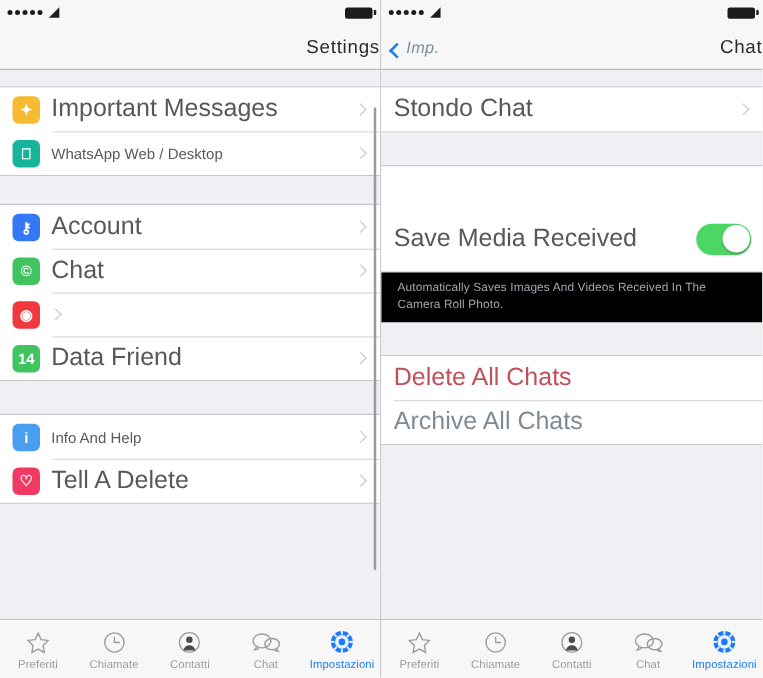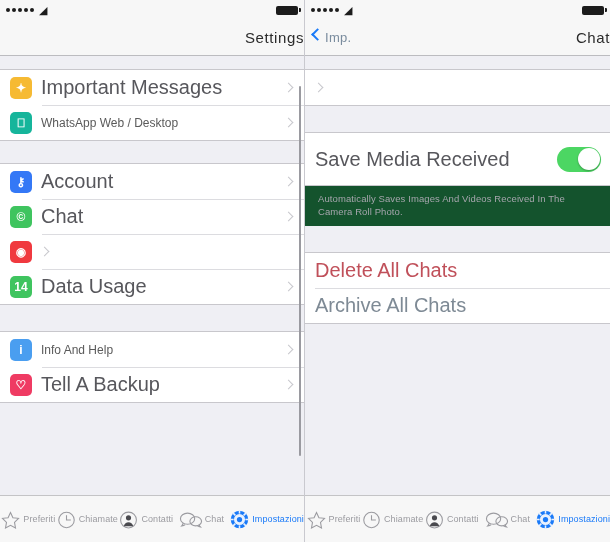--- a/index.html
+++ b/index.html
@@ -48,23 +48,23 @@
     background: #f7f7f7;
     border-bottom: 1px solid #bcbcc0;
     display: flex; align-items: center;
     position: relative;
   }
   .nav-title {
     position: absolute; left: 0; right: 0; text-align: right;
     font-size: 15px; color: #2b2b2b; letter-spacing: .6px; padding-left: 39px;
   }
   .nav-back {
-    display: flex; align-items: flex-start; gap: 3px;
+    display: flex; align-items: flex-end; gap: 3px;
     padding-left: 8px; position: relative; z-index: 2;
-    color: #1a7af8; cursor: pointer;
+    color: #1a7af8; cursor: pointer; font-style: italic;
   }
   .chev-left {
     width: 9px; height: 9px;
     border-left: 2.4px solid #1a7af8;
     border-bottom: 2.4px solid #1a7af8;
     transform: rotate(45deg);
     display: block;
   }
   .nav-back-label { font-size: 13px; color: #7a8c9e; letter-spacing: .3px; }
 
@@ -126,35 +126,35 @@
     width: 44px; height: 25px; border-radius: 13px;
     background: #4cd663; position: relative; flex: 0 0 44px; cursor: pointer;
   }
   .toggle .knob {
     position: absolute; top: 1.5px; right: 1.5px;
     width: 22px; height: 22px; border-radius: 50%;
     background: #fff; box-shadow: 0 1px 2px rgba(0,0,0,.3);
   }
 
   .footnote {
-    background: #14532d;
+    background: #000000;
     padding: 6px 13px 8px 13px;
     font-size: 9.5px; line-height: 13px; color: #a6a6ad;
     letter-spacing: .1px;
   }
 
   
   .tabbar {
     height: 47px; flex: 0 0 47px;
     background: #f7f7f7;
     border-top: 1px solid #c4c4c6;
     display: flex; align-items: stretch;
   }
   .tab {
-    flex: 1 1 0; display: flex; flex-direction: row;
+    flex: 1 1 0; display: flex; flex-direction: column;
     align-items: center; justify-content: center; gap: 2px;
     cursor: pointer;
   }
   .tab-label { font-size: 9px; color: #9b9ba0; letter-spacing: .1px; }
   .tab.active .tab-label { color: #1a7af8; }
   .tab-ico { height: 22px; display: flex; align-items: flex-end; justify-content: center; }
   .tab-ico svg { display: block; }
 
   
   .scroll-line {
@@ -216,36 +216,36 @@
           <span class="row-ico ic-green">©</span>
           <span class="row-label big">Chat</span>
           <span class="chev"></span>
         </div>
         <div class="row">
           <span class="row-ico ic-red">◉</span>
           <span class="chev"></span>
         </div>
         <div class="row">
           <span class="row-ico ic-green">14</span>
-          <span class="row-label big">Data Usage</span>
+          <span class="row-label big">Data Friend</span>
           <span class="chev"></span>
         </div>
       </div>
 
       <div class="gap h26"></div>
 
       <div class="group">
         <div class="row">
           <span class="row-ico ic-lblue">i</span>
           <span class="row-label small">Info And Help</span>
           <span class="chev"></span>
         </div>
         <div class="row">
           <span class="row-ico ic-pink">♡</span>
-          <span class="row-label big">Tell A Backup</span>
+          <span class="row-label big">Tell A Delete</span>
           <span class="chev"></span>
         </div>
       </div>
     </div>
 
     <div class="tabbar">
       <div class="tab">
         <span class="tab-ico">
           <svg width="21" height="20" viewBox="0 0 24 24" fill="none" stroke="#9b9ba0" stroke-width="1.3">
               <polygon points="12,3 14.9,9.2 21.6,10 16.8,14.8 18,21.5 12,18.3 6,21.5 7.2,14.8 2.4,10 9.1,9.2"></polygon>
@@ -333,28 +333,29 @@
         <span class="nav-back-label">Imp.</span>
       </span>
       <span class="nav-title">Chat</span>
     </div>
 
     <div class="body">
       <div class="spacer-top"></div>
 
       <div class="group">
         <div class="row noicon">
+          <span class="row-label big">Stondo Chat</span>
           <span class="chev"></span>
         </div>
       </div>
 
       <div class="gap h26"></div>
 
       <div class="group">
-        <div class="row noicon" style="height:52px;">
+        <div class="row noicon" style="height:52px;margin-top:32px;">
           <span class="row-label big">Save Media Received</span>
           <span class="toggle">
               <i class="knob"></i>
             </span>
         </div>
       </div>
 
       <div class="footnote">Automatically Saves Images And Videos Received In The Camera Roll Photo.</div>
 
 

